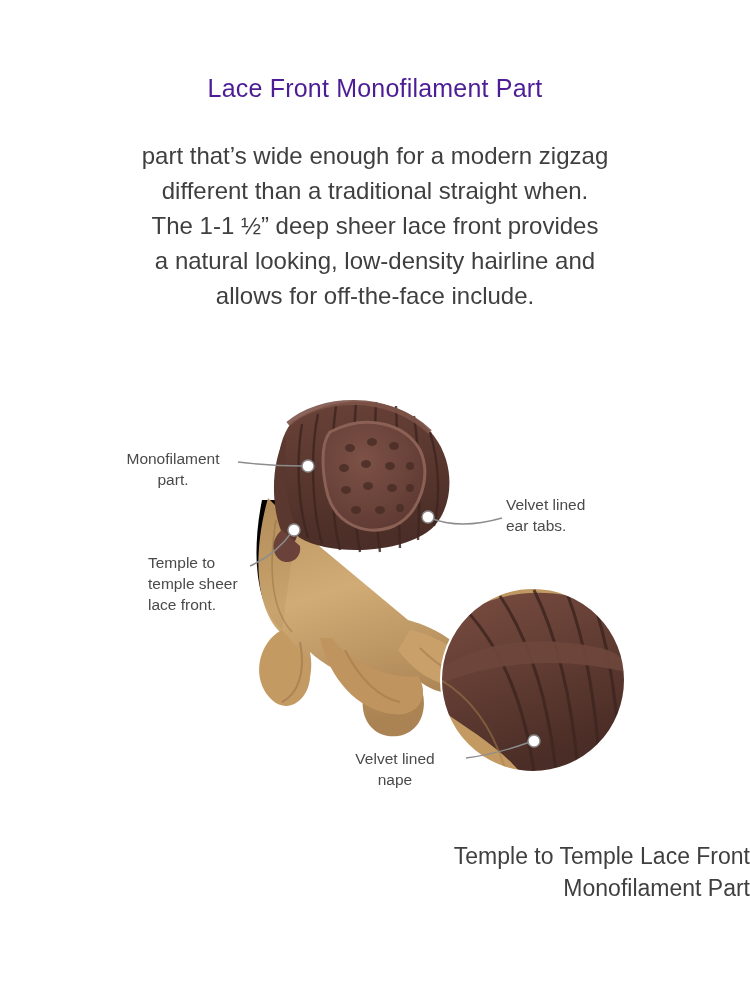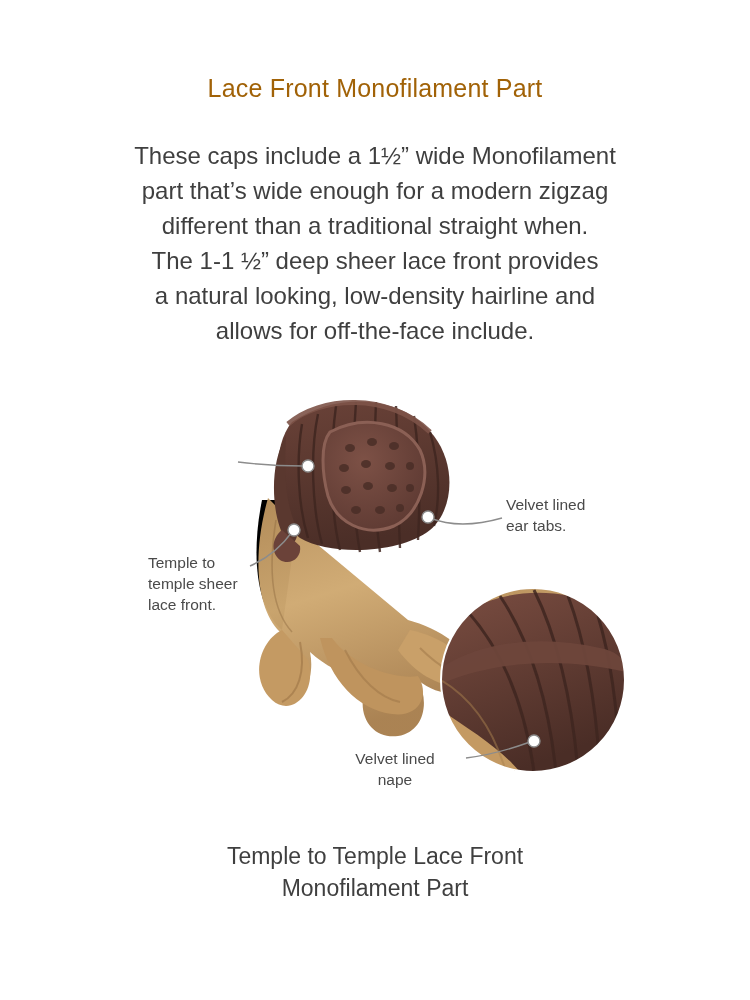--- a/index.html
+++ b/index.html
@@ -20,21 +20,21 @@
     width: 750px;
     height: 1000px;
   }
   .title {
     position: absolute;
     top: 74px;
     left: 0;
     width: 750px;
     text-align: center;
     font-size: 25px;
-    color: #a16207;
+    color: #4c1d95;
     letter-spacing: 0.2px;
   }
   .description {
     position: absolute;
     top: 138px;
     left: 75px;
     width: 600px;
     text-align: center;
     font-size: 24px;
     line-height: 35px;
@@ -42,21 +42,21 @@
   }
   .description .line {
     display: block;
     white-space: nowrap;
   }
   .caption {
     position: absolute;
     top: 840px;
     left: 0;
     width: 750px;
-    text-align: center;
+    text-align: right;
     font-size: 23px;
     line-height: 32px;
     color: #3f3f3f;
   }
   .caption .line {
     display: block;
   }
   .diagram {
     position: absolute;
     top: 380px;
@@ -101,21 +101,20 @@
   }
 </style>
 </head>
 <body>
 
 <div class="page">
 
   <div class="title">Lace Front Monofilament Part</div>
 
   <div class="description">
-    <span class="line">These caps include a 1½” wide Monofilament</span>
     <span class="line">part that’s wide enough for a modern zigzag</span>
     <span class="line">different than a traditional straight when.</span>
     <span class="line">The 1-1 ½” deep sheer lace front provides</span>
     <span class="line">a natural looking, low-density hairline and</span>
     <span class="line">allows for off-the-face include.</span>
   </div>
 
   <div class="diagram">
 
     <svg width="750" height="440" viewBox="0 0 750 440">
@@ -220,20 +219,24 @@
         <path d="M466 378 C482 376 508 370 530 362"></path>
       </g>
       <g>
         <circle cx="308" cy="86" r="6" fill="#ffffff" stroke="#8c8c8c" stroke-width="1.4"></circle>
         <circle cx="294" cy="150" r="6" fill="#ffffff" stroke="#8c8c8c" stroke-width="1.4"></circle>
         <circle cx="428" cy="137" r="6" fill="#ffffff" stroke="#8c8c8c" stroke-width="1.4"></circle>
         <circle cx="534" cy="361" r="6" fill="#ffffff" stroke="#8c8c8c" stroke-width="1.4"></circle>
       </g>
     </svg>
 
+    <div class="label label-mono">
+      <span class="line">Monofilament</span>
+      <span class="line">part.</span>
+    </div>
 
     <div class="label label-temple">
       <span class="line">Temple to</span>
       <span class="line">temple sheer</span>
       <span class="line">lace front.</span>
     </div>
 
     <div class="label label-eartabs">
       <span class="line">Velvet lined</span>
       <span class="line">ear tabs.</span>

